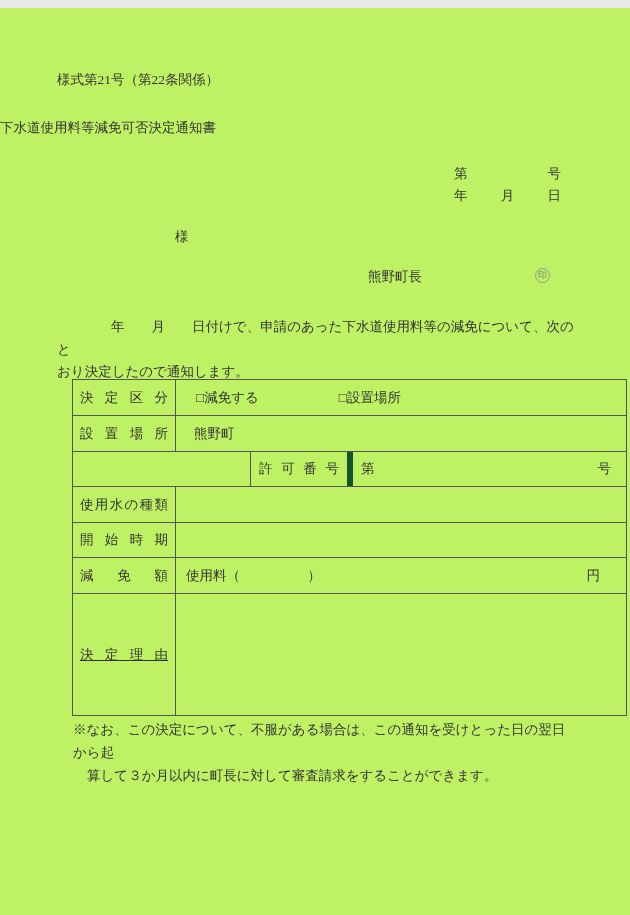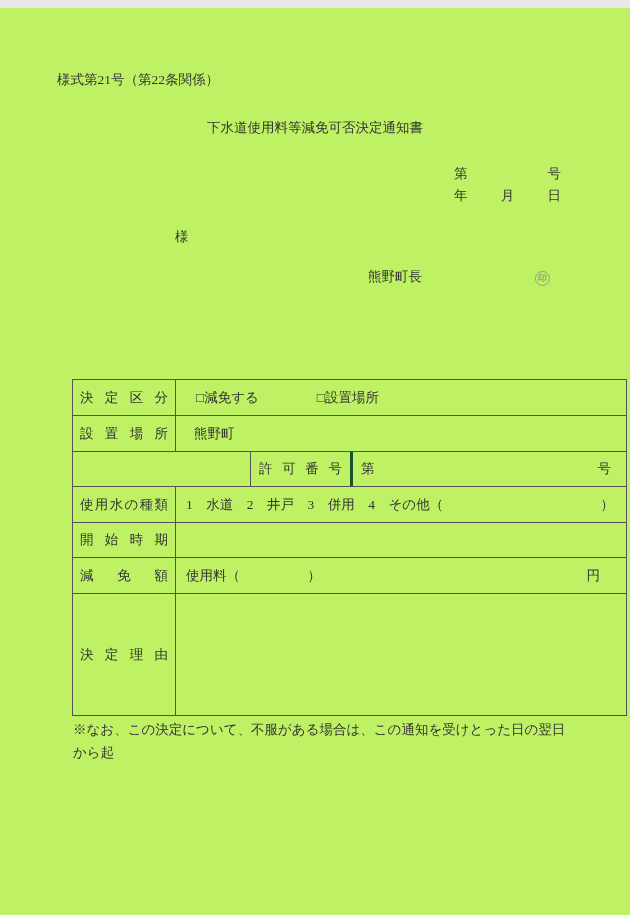--- a/index.html
+++ b/index.html
@@ -5,53 +5,53 @@
   * { margin:0; padding:0; box-sizing:border-box; }
   html,body { background:#e8e8e8; }
   body { font-family:"Liberation Serif","DejaVu Serif",serif; color:#333; }
   .page {
     position:relative; width:630px; height:915px;
     background:#bef264; margin:8px auto; overflow:hidden;
     font-size:13.5px;
   }
   .abs { position:absolute; }
   .form-number { left:57px; top:63px; }
-  .doc-title { left:0; right:0; top:111px; text-align:center; font-size:13.5px; font-weight:normal; }
+  .doc-title { left:0; right:0; top:111px; text-align:left; font-size:13.5px; font-weight:normal; }
   .numdate { left:454px; top:157px; width:107px; }
   .numdate .row { display:flex; justify-content:space-between; height:22px; }
   .addressee { left:175px; top:220px; }
-  .sender { left:368px; top:260px; width:182px; display:flex; justify-content:space-between; align-items:flex-end; }
+  .sender { left:368px; top:260px; width:182px; display:flex; justify-content:space-between; align-items:flex-start; }
   .seal-circle {
     width:15px; height:15px; border:1px solid #999; border-radius:50%;
     display:flex; align-items:center; justify-content:center;
     font-size:9px; color:#777;
   }
   .body-par { left:57px; top:308px; width:517px; line-height:22.5px; }
   .note { left:73px; top:710px; width:504px; line-height:23px; }
   .note .cont { padding-left:14px; }
 
   
   .form-table {
     left:72px; top:371px; width:555px;
     border:1px solid #555; background:transparent;
   }
   .trow { display:flex; border-bottom:1px solid #555; }
-  .trow:last-child { border-bottom:none; }
+  .trow:last-child { border-bottom:none;text-decoration:underline; }
   .h36 { height:36px; } .h35 { height:35px; } .h121 { height:121px; }
   .tlabel {
     width:103px; flex:0 0 103px; border-right:1px solid #555;
     display:flex; align-items:center; padding:0 7px;
   }
   .jtext { display:block; width:100%; text-align:justify; text-align-last:justify; text-justify:inter-character; }
   .tvalue { flex:1 1 auto; display:flex; align-items:center; padding:0 14px 0 10px; }
   .pad18 { padding-left:18px; }
   .pad20 { padding-left:20px; }
-  .checks { gap:58px; }
+  .checks { gap:80px; }
   .cell-w178 { flex:0 0 178px; border-right:1px solid #555; }
-  .cell-w102 { flex:0 0 102px; border-right:3px solid #14532d; padding:0 8px; }
+  .cell-w102 { flex:0 0 102px; border-right:6px solid #14532d; padding:0 8px; }
   .permit-val { flex:1 1 auto; display:flex; align-items:center; justify-content:space-between; padding:0 15px 0 8px; }
   .ml-auto { margin-left:auto; }
   .pr12 { padding-right:12px; }
   .unit-cell { padding-right:26px; }
 </style>
 </head>
 <body>
 
 <div class="page">
 
@@ -73,20 +73,24 @@
 
   <div class="abs addressee">様</div>
 
   <div class="abs sender">
     <span>熊野町長</span>
     <span class="seal-circle">
       <span>印</span>
     </span>
   </div>
 
+  <div class="abs body-par">
+    <div>　　　　年　　月　　日付けで、申請のあった下水道使用料等の減免について、次のと</div>
+    <div>おり決定したので通知します。</div>
+  </div>
 
   <div class="abs form-table">
 
     <div class="trow h36">
       <div class="tlabel">
         <span class="jtext">決定区分</span>
       </div>
       <div class="tvalue pad20 checks">
         <span>□減免する</span>
         <span>□設置場所</span>
@@ -110,24 +114,20 @@
       <div class="permit-val">
         <span>第</span>
         <span>号</span>
       </div>
     </div>
 
     <div class="trow h36">
       <div class="tlabel">
         <span class="jtext">使用水の種類</span>
       </div>
-      <div class="tvalue pr12">
-        <span>1　水道　2　井戸　3　併用　4　その他（</span>
-        <span class="ml-auto">）</span>
-      </div>
     </div>
 
     <div class="trow h35">
       <div class="tlabel">
         <span class="jtext">開始時期</span>
       </div>
       <div class="tvalue"></div>
     </div>
 
     <div class="trow h36">
@@ -144,15 +144,16 @@
       <div class="tlabel">
         <span class="jtext">決定理由</span>
       </div>
       <div class="tvalue"></div>
     </div>
 
   </div>
 
   <div class="abs note">
     <div>※なお、この決定について、不服がある場合は、この通知を受けとった日の翌日から起</div>
+    <div class="cont">算して３か月以内に町長に対して審査請求をすることができます。</div>
   </div>
 
 </div>
 
 </body></html>

